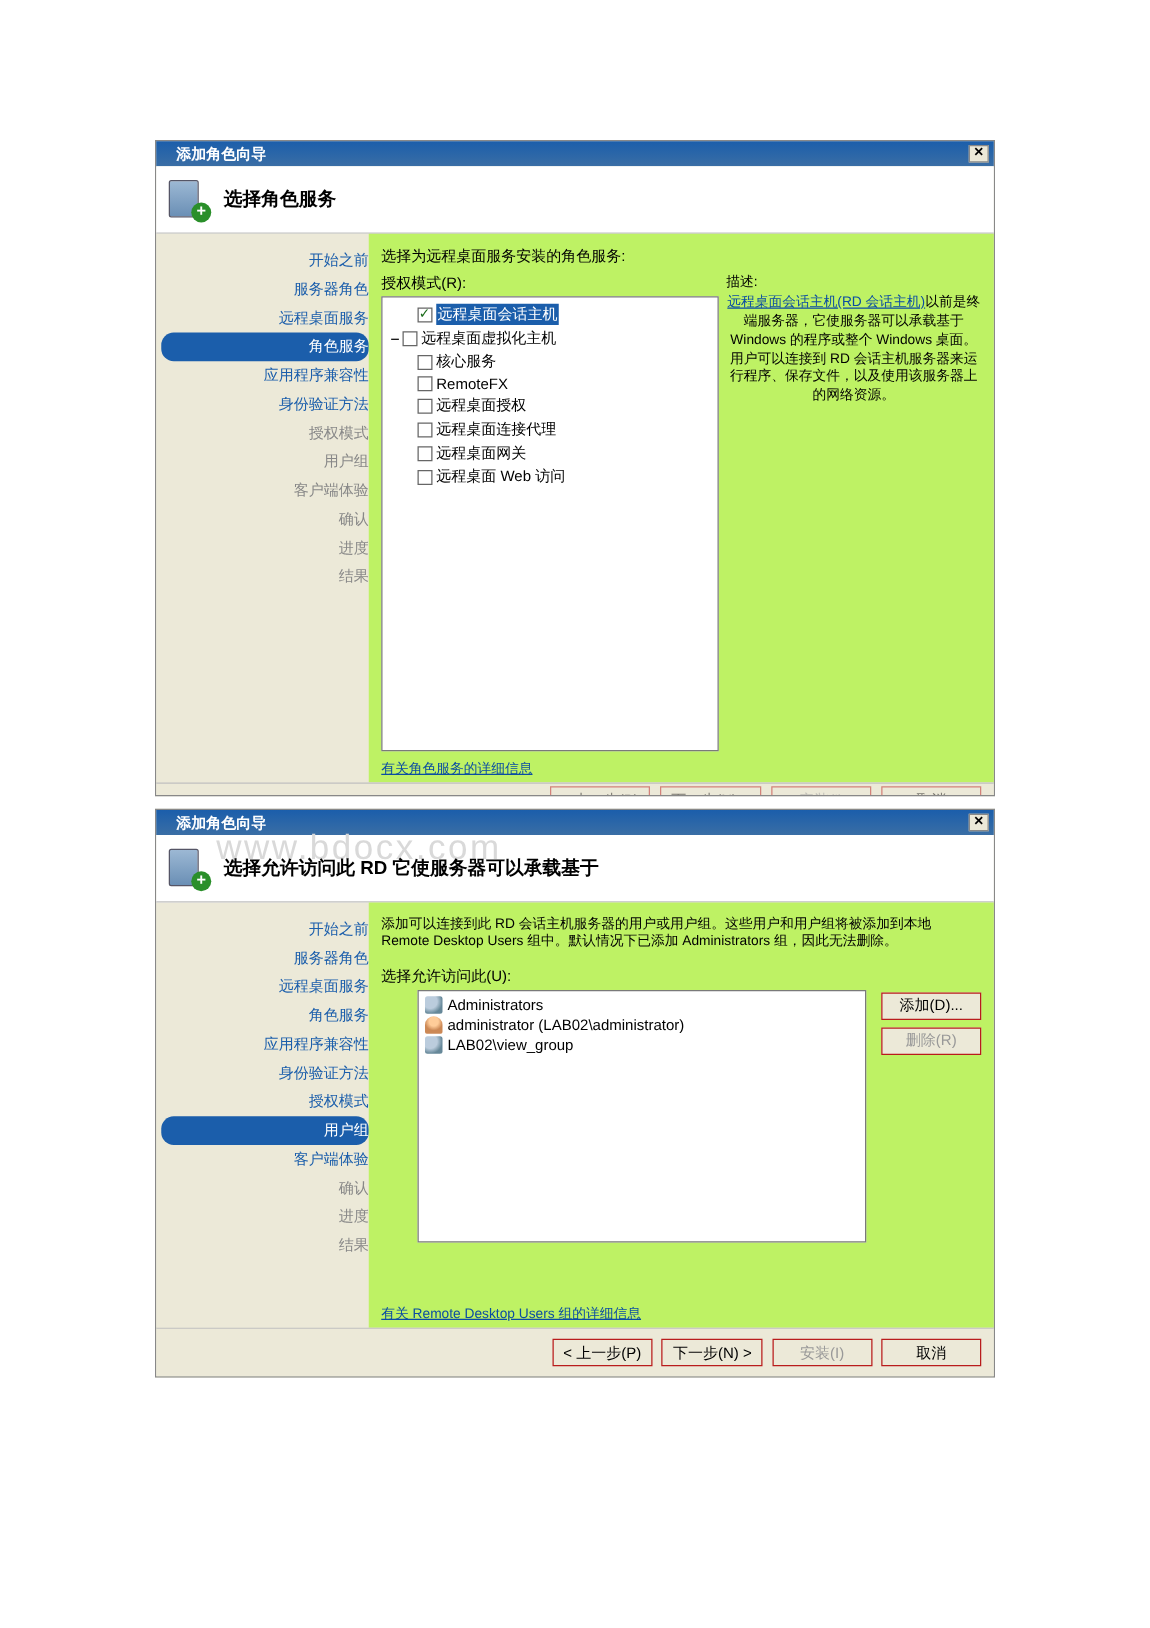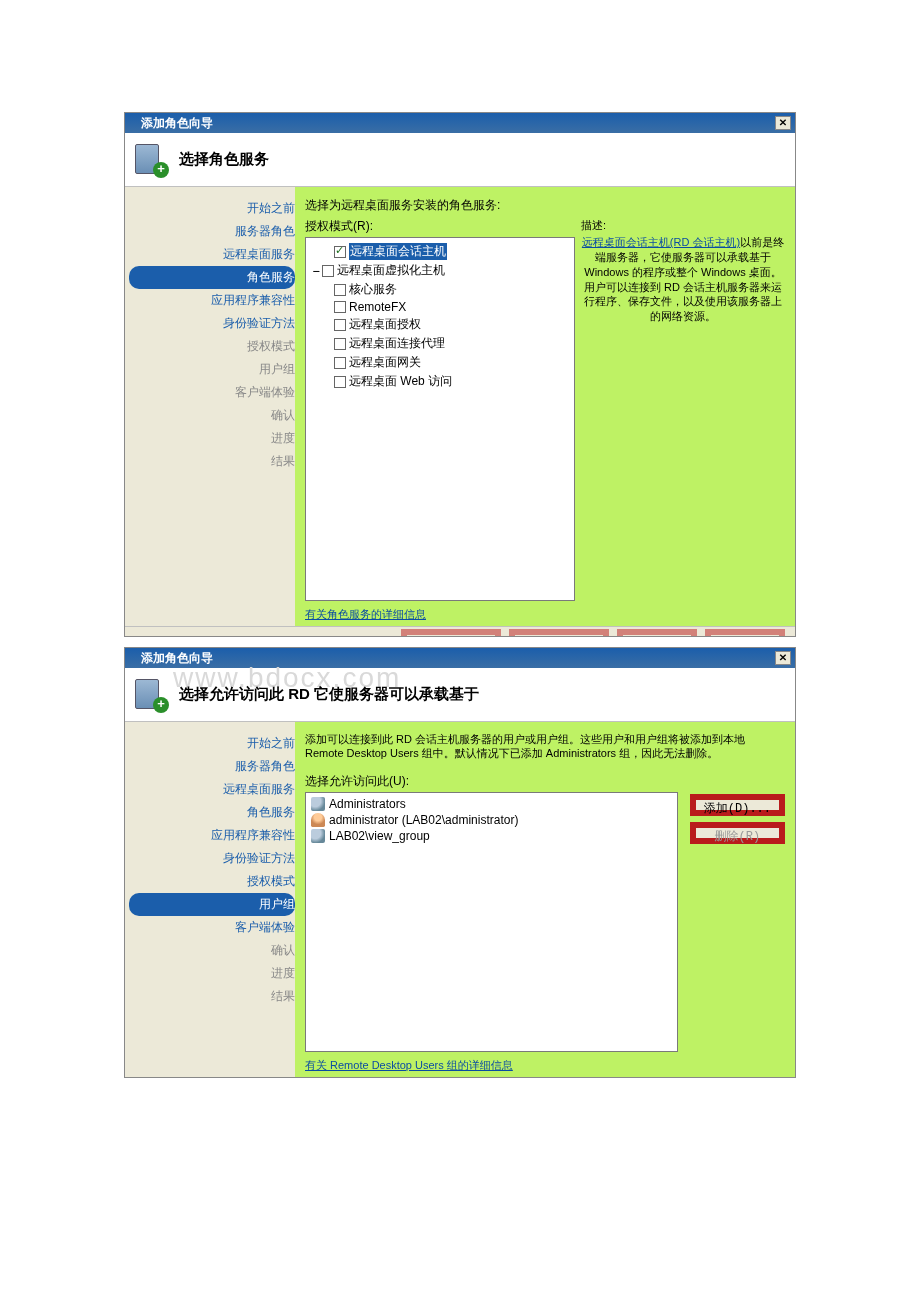--- a/index.html
+++ b/index.html
@@ -32,23 +32,23 @@
   .tree-item .label { cursor: default; }
   .tree-item .label.sel { background: #1b5eab; color: #fff; padding: 0 1px; }
   .ind1 { padding-left: 12px; }
   .ind2 { padding-left: 24px; }
   .desc-panel { flex: 1; font-size: 11px; }
   .desc-title { margin-bottom: 2px; }
   .desc-body a { color: #0b4da2; text-decoration: underline; cursor: pointer; }
   .link-row { margin-top: auto; padding-top: 6px; }
   .link-row a { color: #0b4da2; text-decoration: underline; font-size: 11px; cursor: pointer; }
   .button-row { border-top: 1px solid #c0c0c0; padding: 8px 10px; text-align: right; background: #ece9d8; }
-  .btn { min-width: 80px; height: 22px; margin-left: 4px; border: 6px solid #b91c1c; background: #ece9d8; cursor: pointer; font-size: 12px; padding: 0 8px; font-family: Liberation Mono, monospace; }
+  .btn { min-width: 80px; height: 22px; margin-left: 4px; border: 1px solid #b91c1c; background: #ece9d8; cursor: pointer; font-size: 12px; padding: 0 8px; }
   .btn:disabled, .btn.disabled { color: #999; cursor: default; }
-  .listbox { height: 260px; border: 1px solid #7a7a7a; background: #fff; padding: 3px; overflow: auto; }
+  .listbox { height: 202px; border: 1px solid #7a7a7a; background: #fff; padding: 3px; overflow: auto; margin-left: 29px; }
   .listbox .li { display: flex; align-items: center; padding: 1px 2px; cursor: default; }
   .listbox .li .ico { width: 14px; height: 14px; margin-right: 4px; display: inline-block; }
   .ico-group { background: radial-gradient(circle at 30% 30%, #bcd 40%, #689 70%); border-radius: 2px; }
   .ico-user { background: radial-gradient(circle at 50% 30%, #fc9 30%, #c85 60%); border-radius: 50% 50% 10% 10%; }
   .list-and-buttons { display: flex; gap: 8px; }
   .list-col { flex: 1; }
   .side-buttons { display: flex; flex-direction: column; gap: 6px; padding-top: 2px; }
   .watermark { position: absolute; top: -6px; left: 48px; font-size: 28px; font-family: Arial, sans-serif; color: #d9d9d9; letter-spacing: 2px; pointer-events: none; font-weight: 300; z-index: 0; text-transform: lowercase; }
   .d1 { margin-top: 112px; }
   .d1 .button-row-cut { height: 10px; border-top: 1px solid #c0c0c0; background: #ece9d8; position: relative; overflow: hidden; }
@@ -207,15 +207,21 @@
           <div class="side-buttons">
             <button class="btn">添加(D)...</button>
             <button class="btn disabled">删除(R)</button>
           </div>
         </div>
         <div class="link-row">
           <a>有关 Remote Desktop Users 组的详细信息</a>
         </div>
       </div>
     </div>
+    <div class="button-row">
+      <button class="btn">&lt; 上一步(P)</button>
+      <button class="btn">下一步(N) &gt;</button>
+      <button class="btn disabled" disabled="">安装(I)</button>
+      <button class="btn">取消</button>
+    </div>
   </div>
 
 </div>
 
 </body></html>

